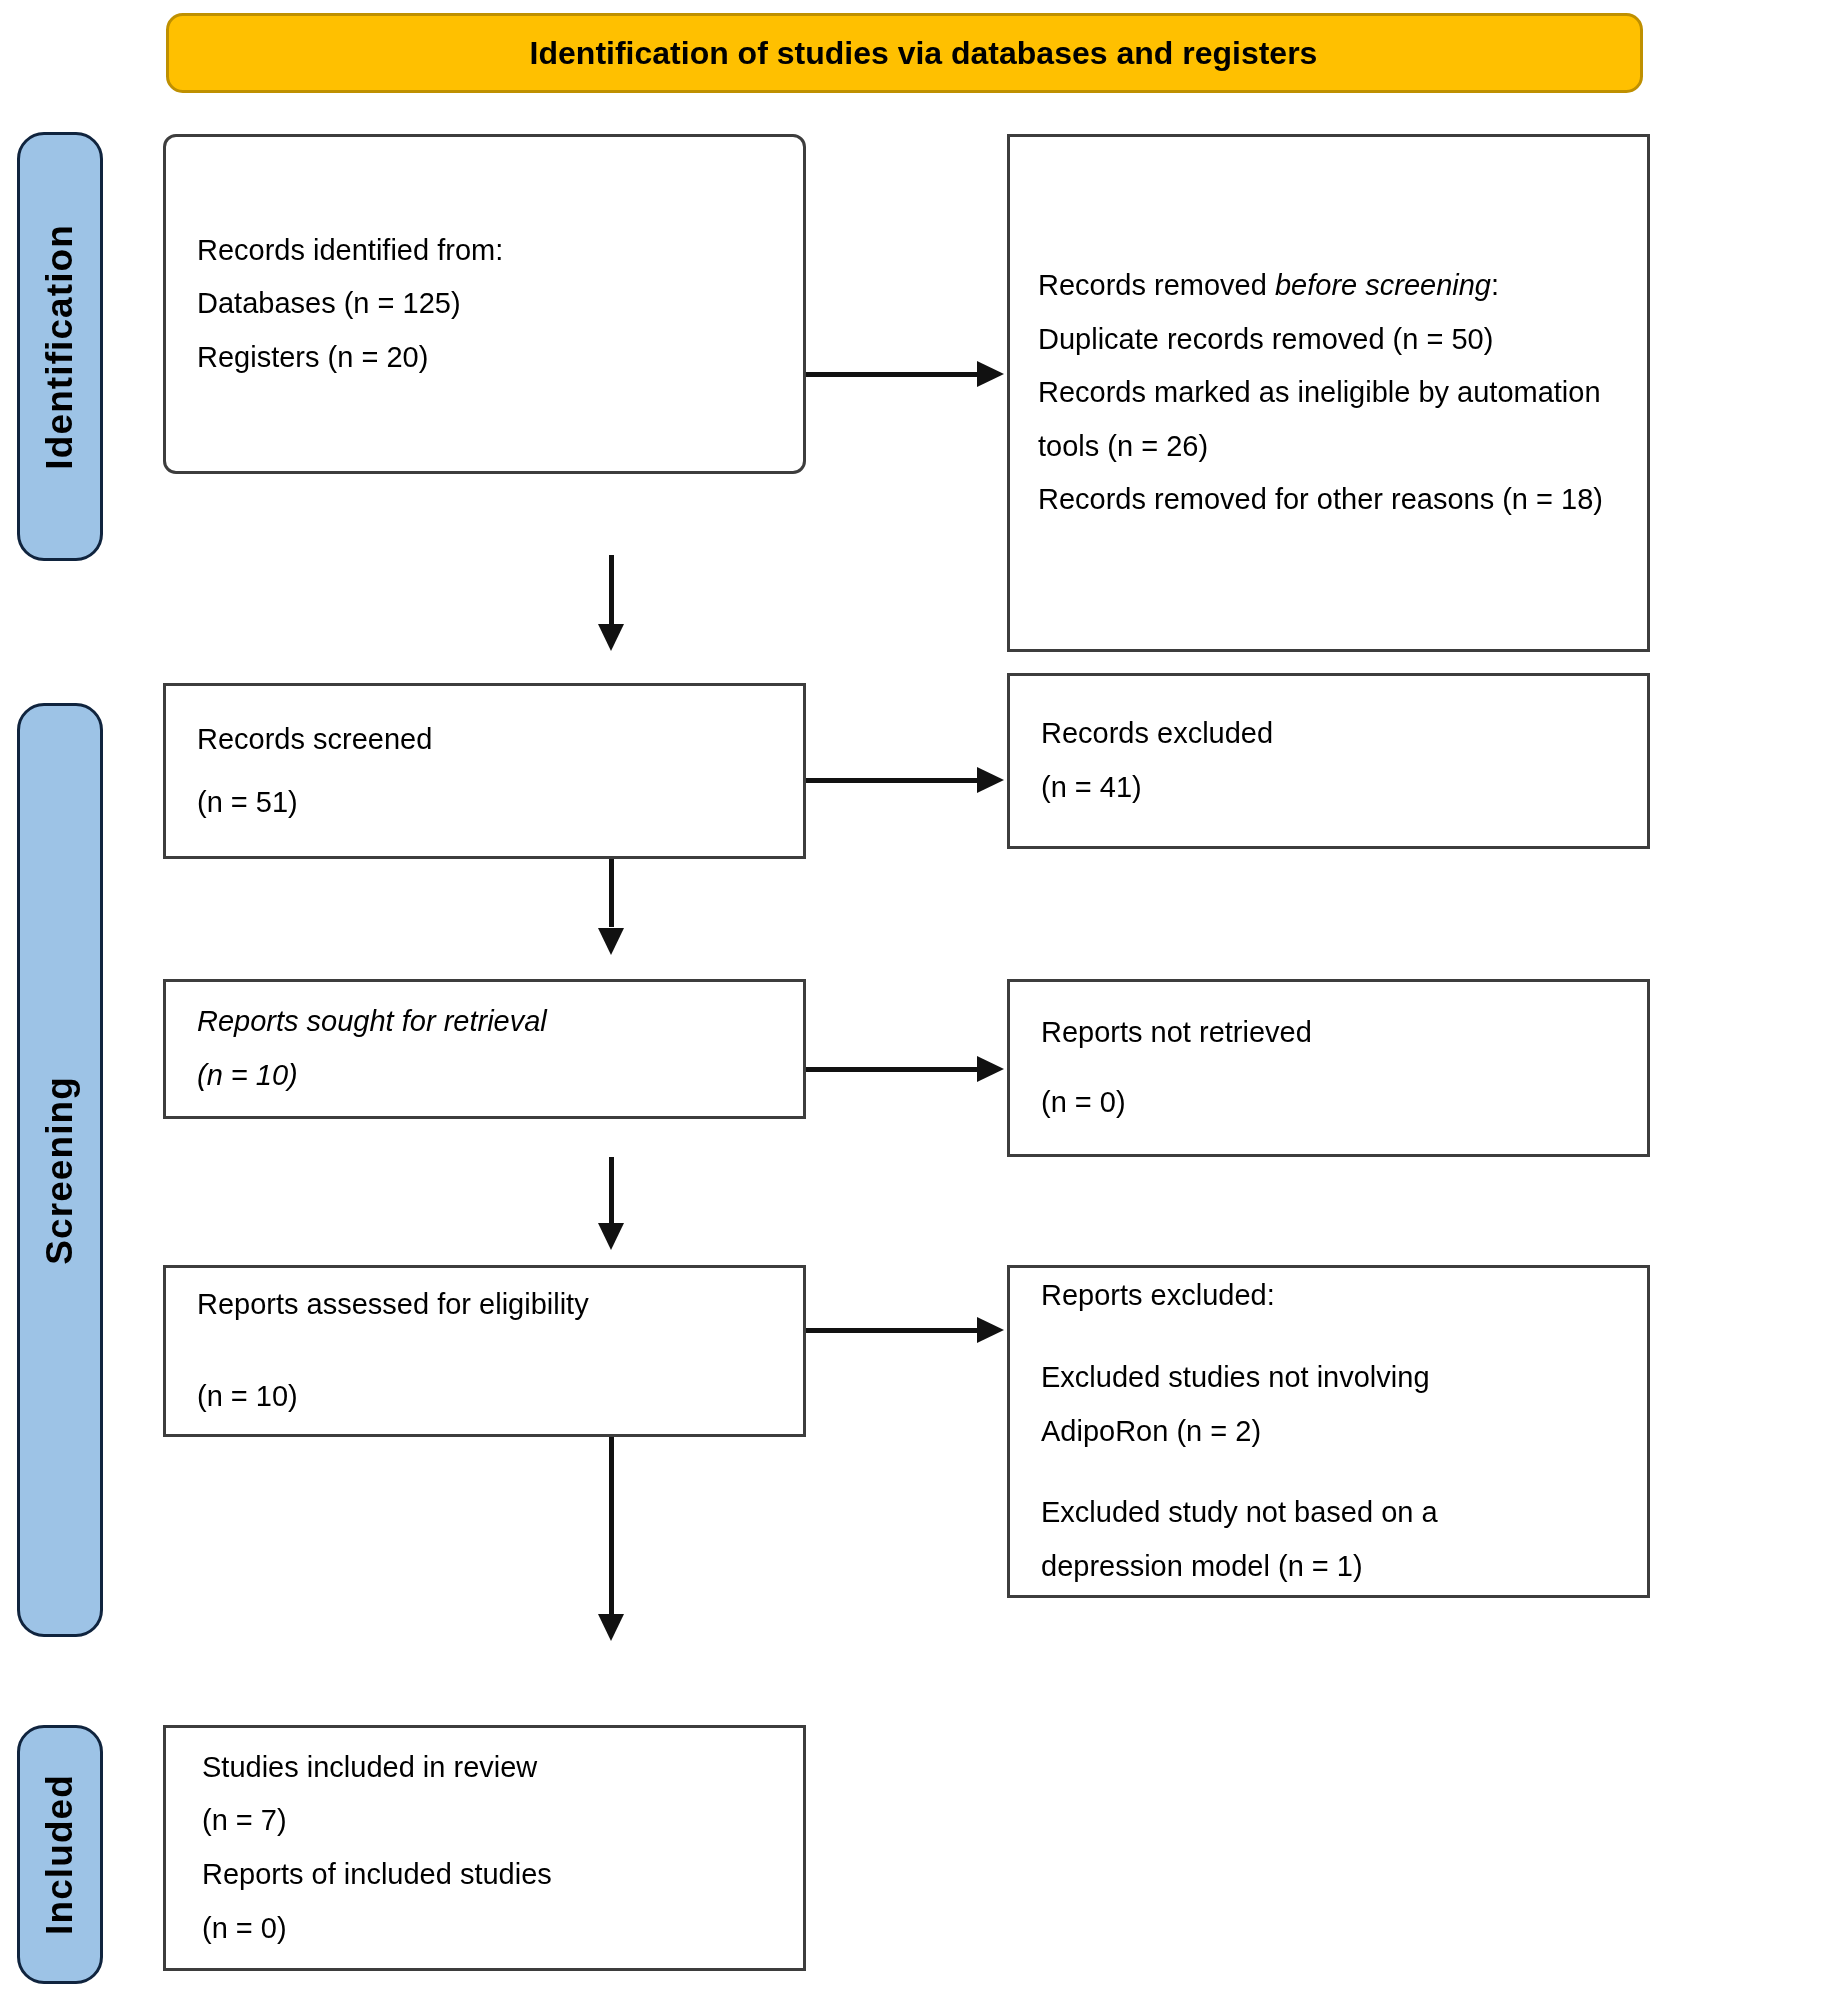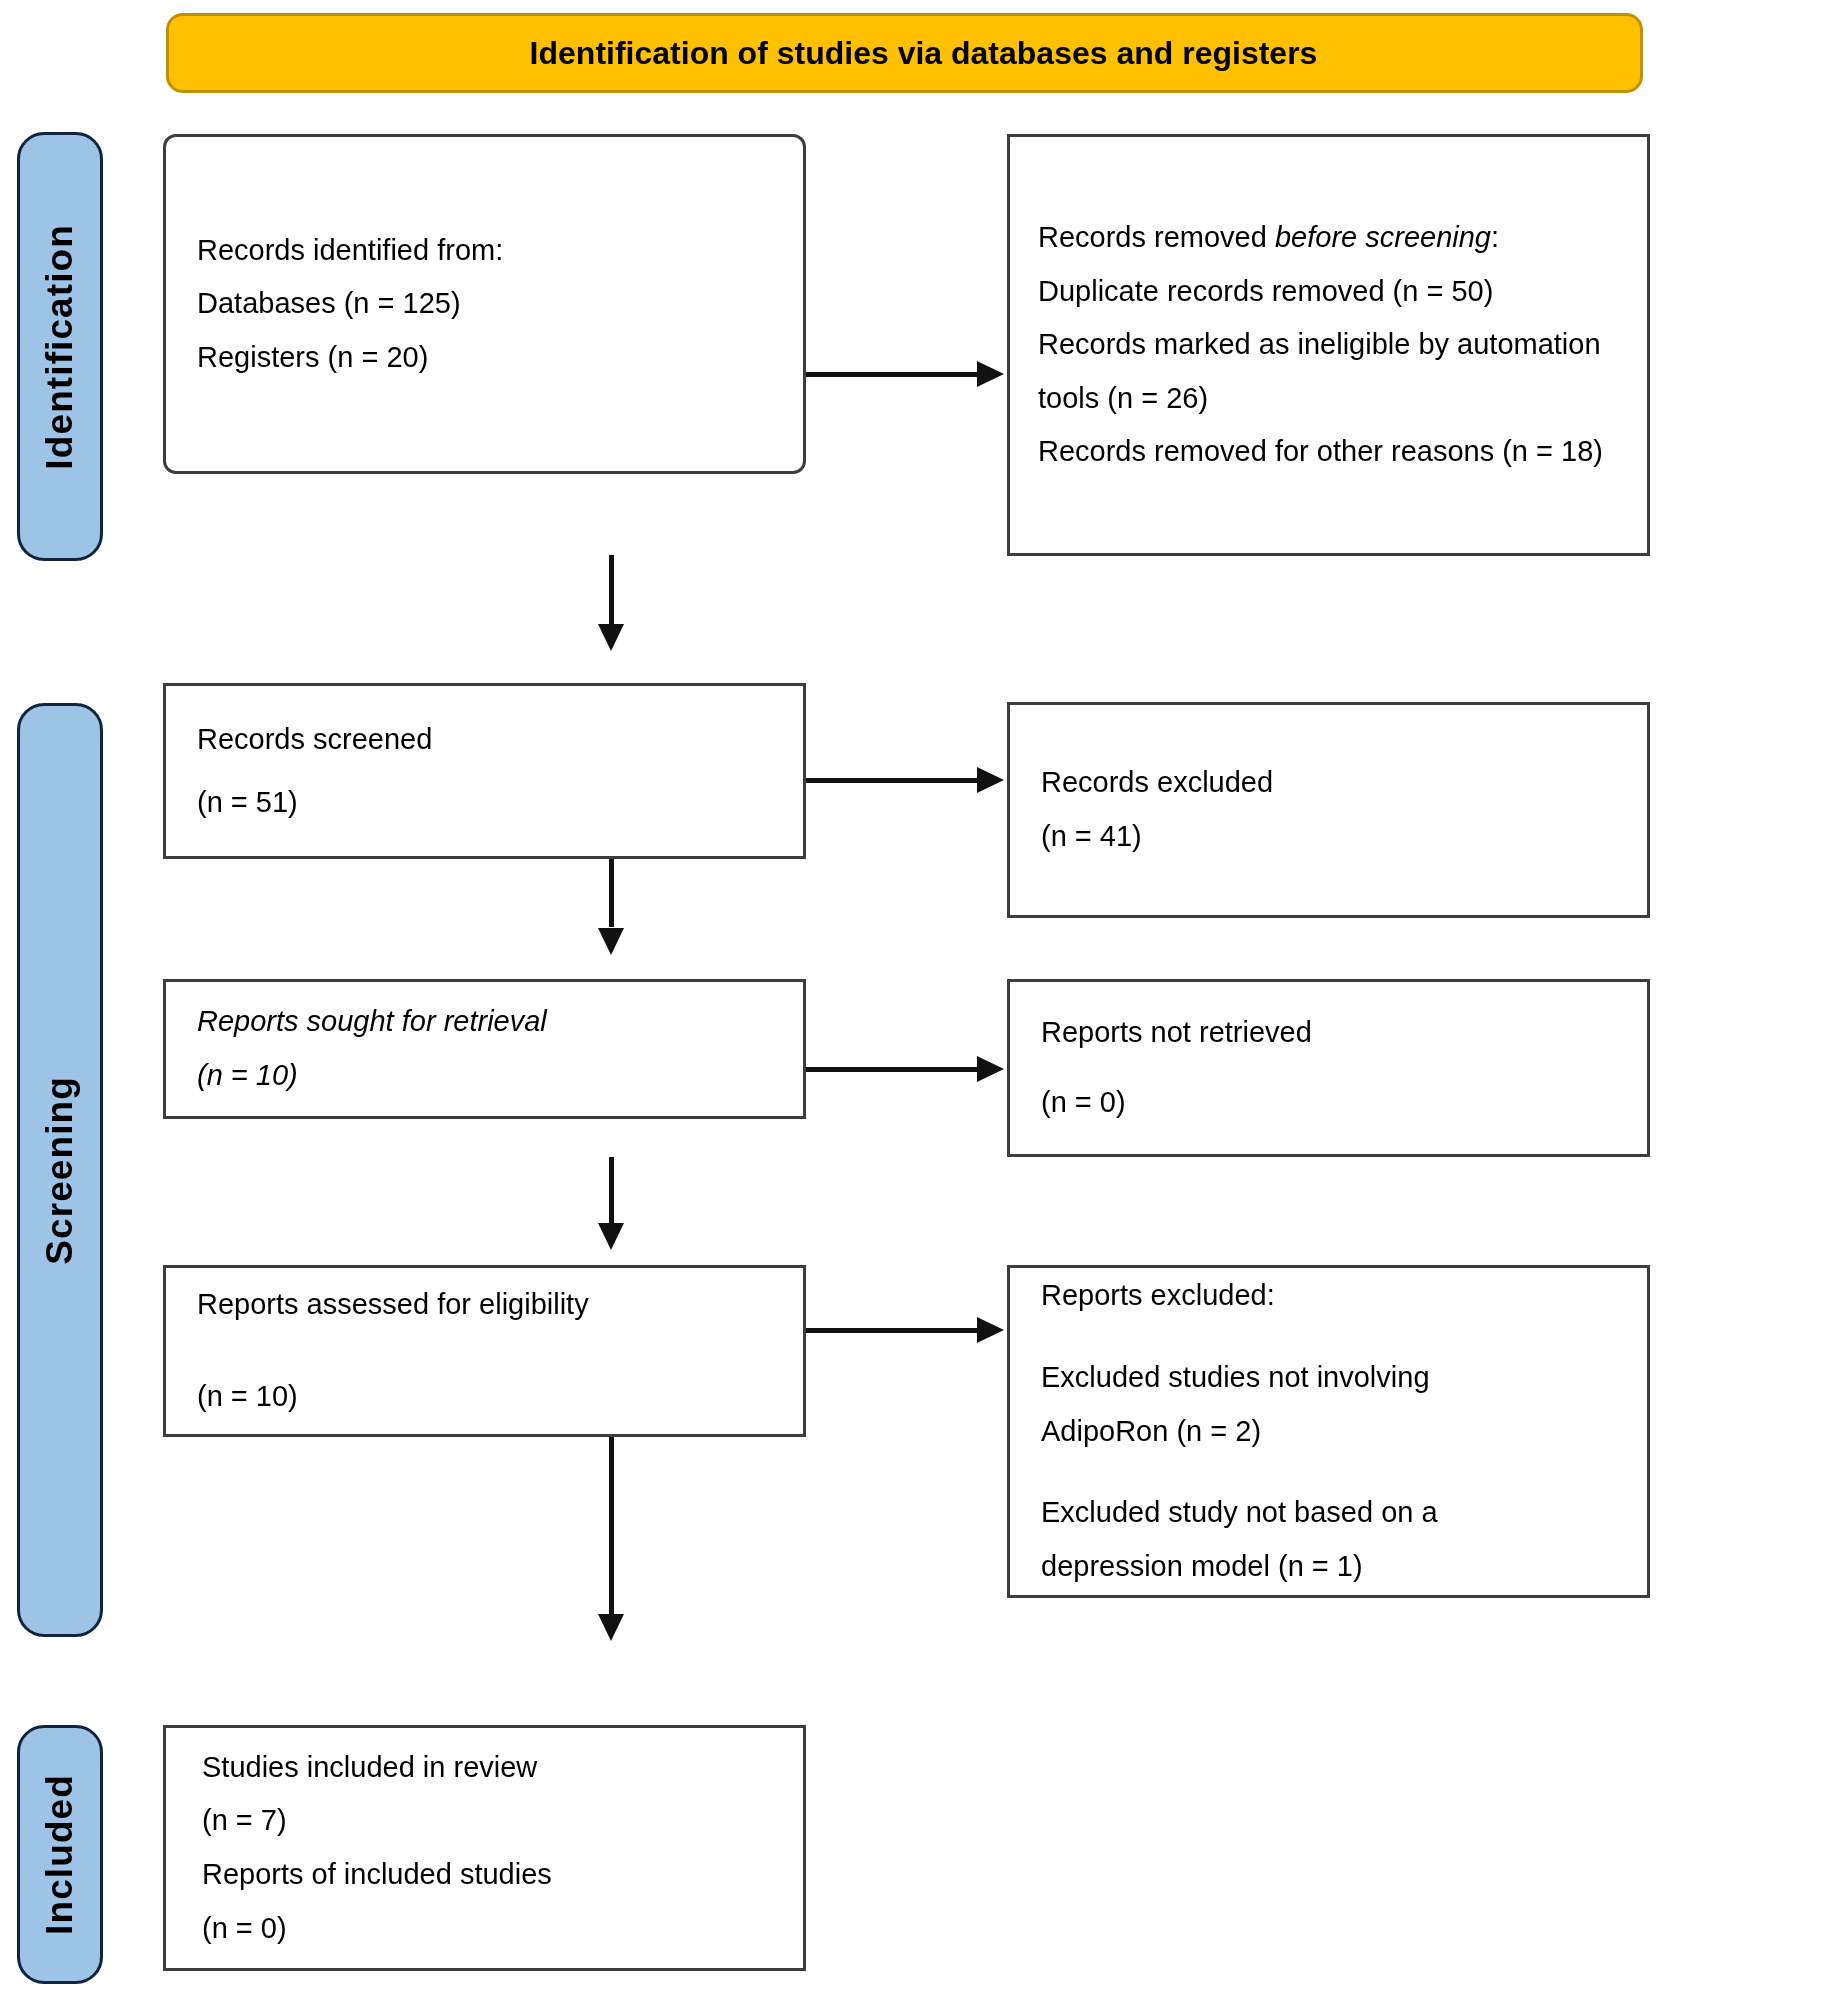--- a/index.html
+++ b/index.html
@@ -45,23 +45,23 @@
     box-sizing: border-box;
     background: #ffffff;
     border: 3.3px solid #3d3d3d;
     display: flex; flex-direction: column; justify-content: center;
     font-size: 29px; line-height: 1.85;
     padding: 0 5.6px 0 31px;
   }
   .col-left  { left: 163px;  width: 643px; }
   .col-right { left: 1007px; width: 643px; }
   #box-identified       { top: 134px;  height: 340px; border-radius: 13px; }
-  #box-removed          { top: 134px;  height: 422px; padding-left: 28px; padding-right: 18px; }
+  #box-removed          { top: 134px;  height: 518px; padding-left: 28px; padding-right: 18px; }
   #box-screened         { top: 683px; height: 176px; gap: 9px; }
-  #box-excluded         { top: 702px; height: 216px; }
+  #box-excluded         { top: 673px; height: 176px; }
   #box-sought           { top: 979px; height: 140px; font-style: italic; }
   #box-not-retrieved    { top: 979px; height: 178px; gap: 16px; }
   #box-assessed         { top: 1265px; height: 172px; gap: 38px; }
   #box-reports-excluded { top: 1265px; height: 333px; padding-right: 117px; gap: 28px; }
   #box-included         { top: 1725px; height: 246px; padding-left: 36px; }
 
   .arrow-line-v { position: absolute; width: 4.5px; background: #111111; left: 609px; }
   .arrow-head-v {
     position: absolute; left: 598px; width: 0; height: 0;
     border-left: 13.4px solid transparent;

